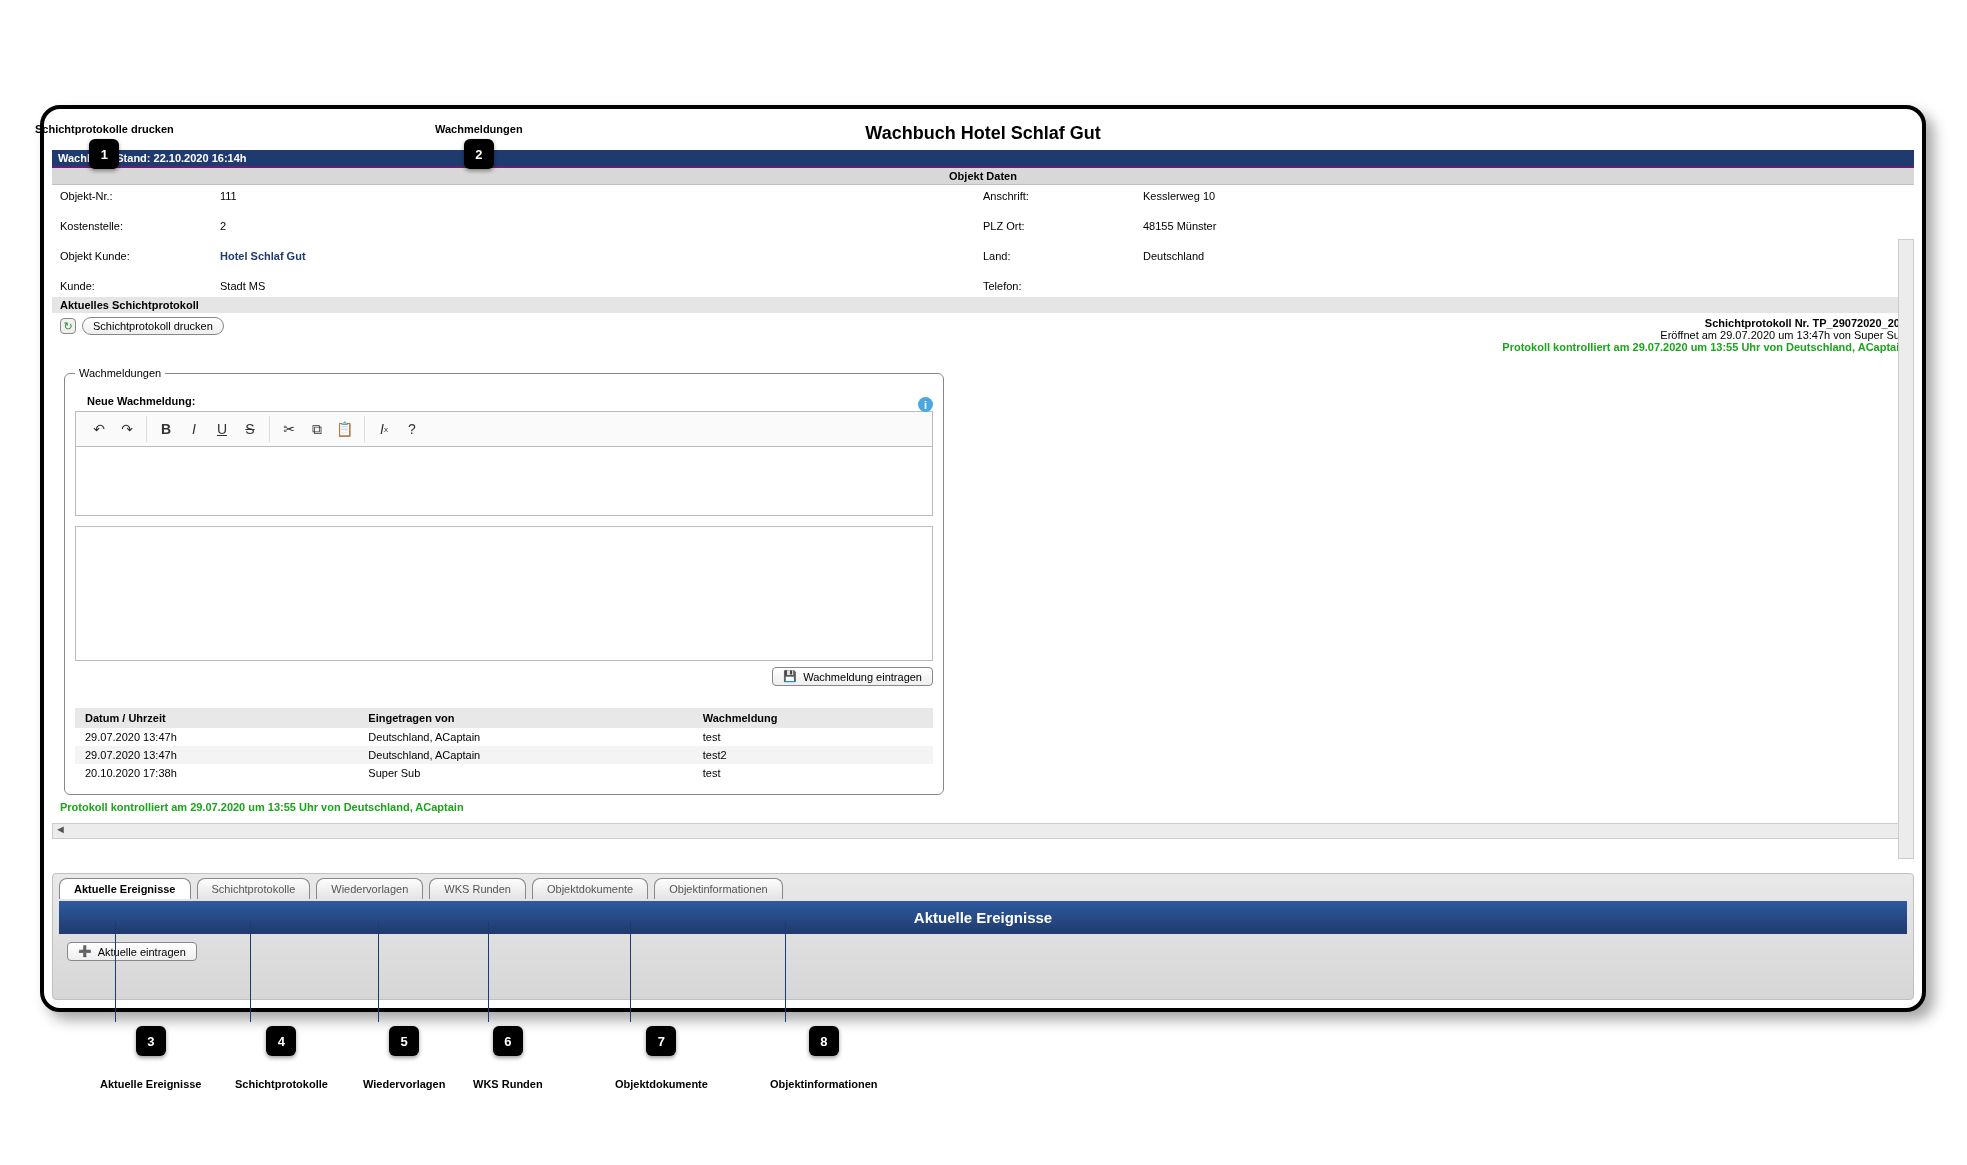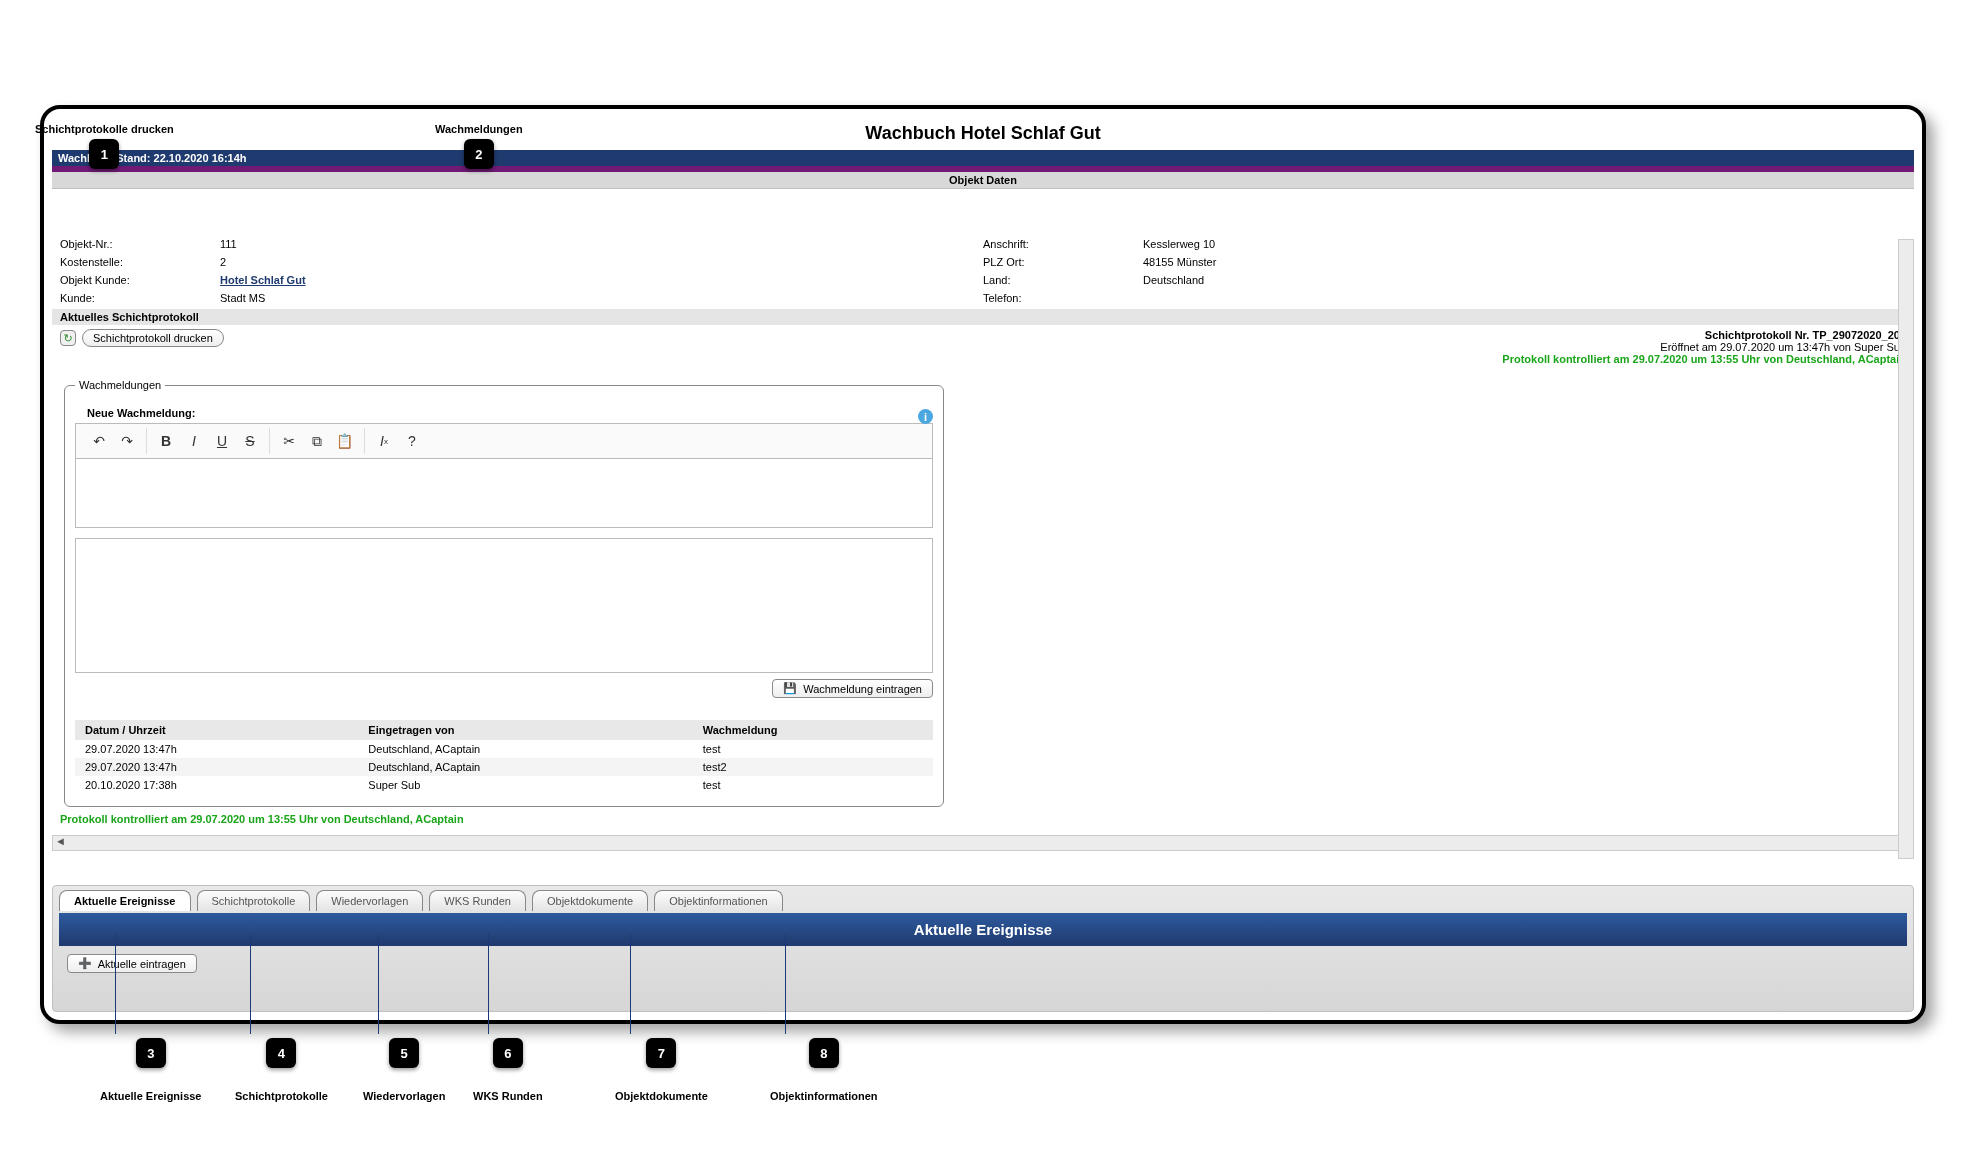--- a/index.html
+++ b/index.html
@@ -55,35 +55,35 @@
       font-size: 11px;
       padding: 2px 6px;
     }
 
     .section-bar-gray {
       background: #d8d8d8;
       text-align: center;
       font-weight: bold;
       font-size: 11px;
       padding: 2px;
-      border-top: 6px solid #701a75;
+      border-top: 2px solid #701a75;
       border-bottom: 1px solid #c0c0c0;
     }
 
     
     .objdata {
       display: grid;
       grid-template-columns: 1fr 1fr;
       padding: 4px 8px;
       gap: 0;
     }
-    .objdata-col { display: grid; grid-template-columns: 150px 1fr; gap: 4px 10px; margin-top: 44px; }
+    .objdata-col { display: grid; grid-template-columns: 150px 1fr; gap: 16px 10px; }
     .objdata-col > div { padding: 1px 0; }
     .objdata .lbl { color: #000; }
-    .objdata .val-link { color: #1f3a6e; font-weight: bold; text-decoration: underline; }
+    .objdata .val-link { color: #1f3a6e; font-weight: bold; }
 
     .section-bar-gray-left {
       background: #e5e5e5;
       font-weight: bold;
       font-size: 11px;
       padding: 2px 8px;
     }
 
     
     .print-row {

